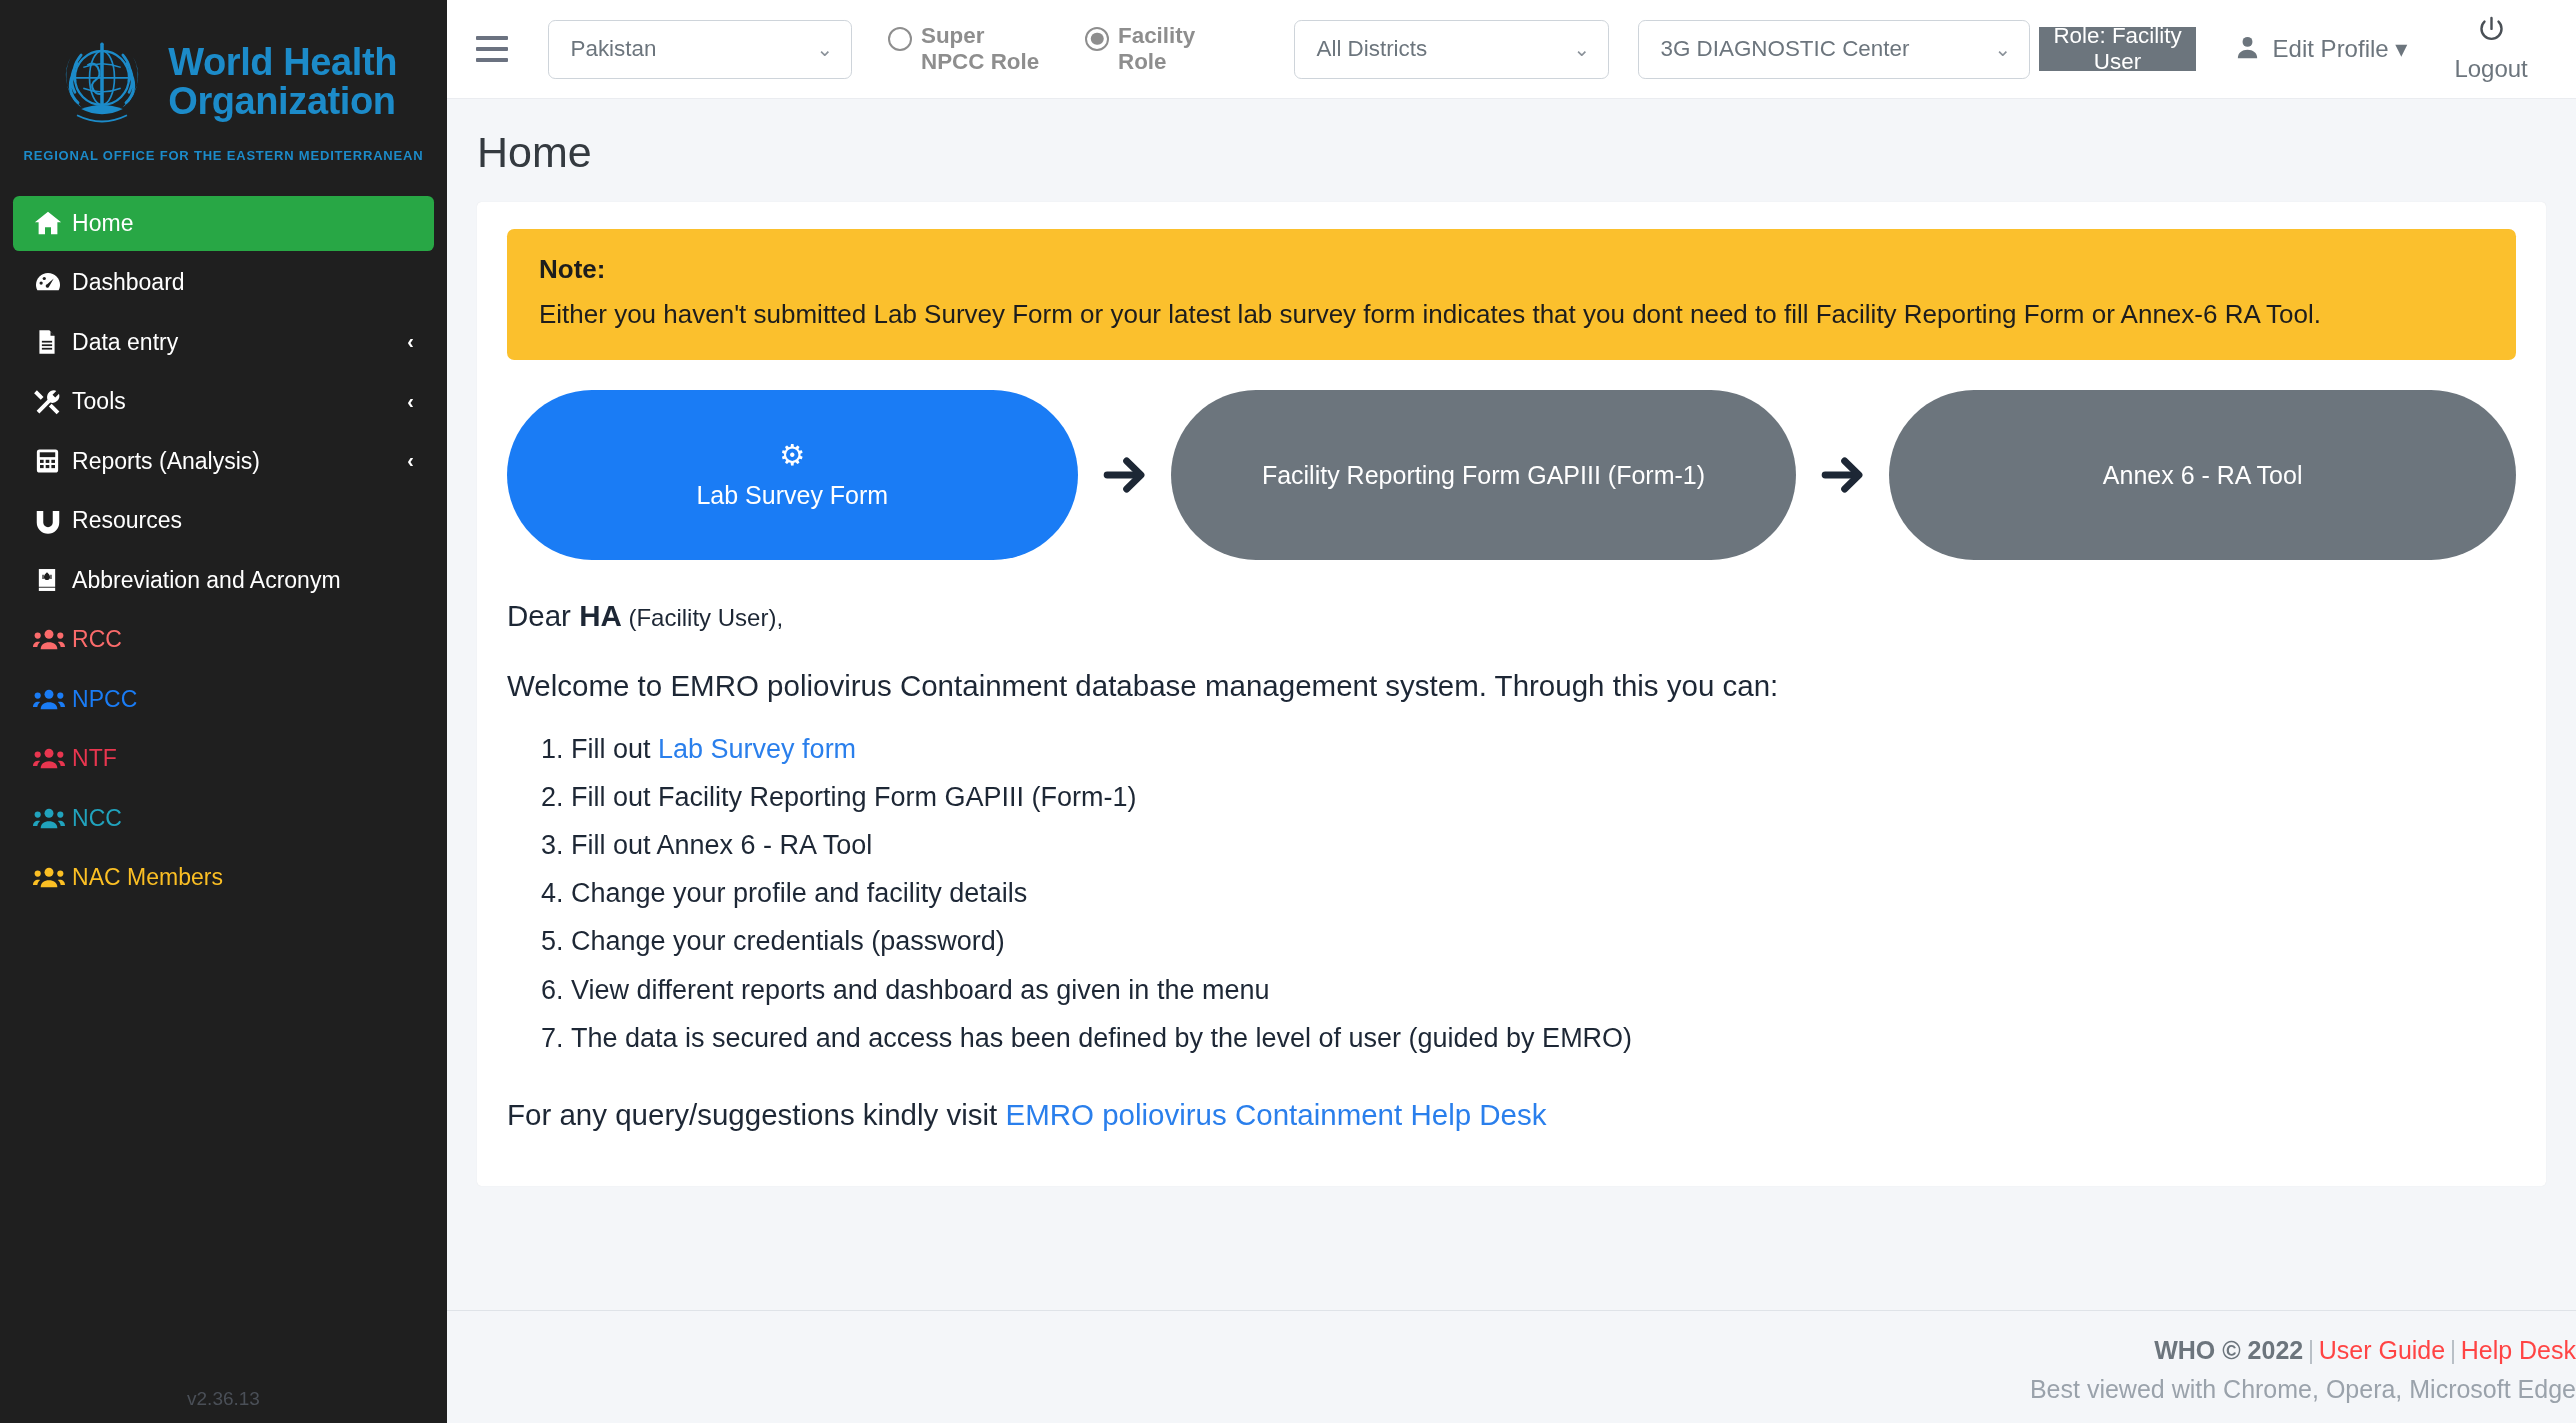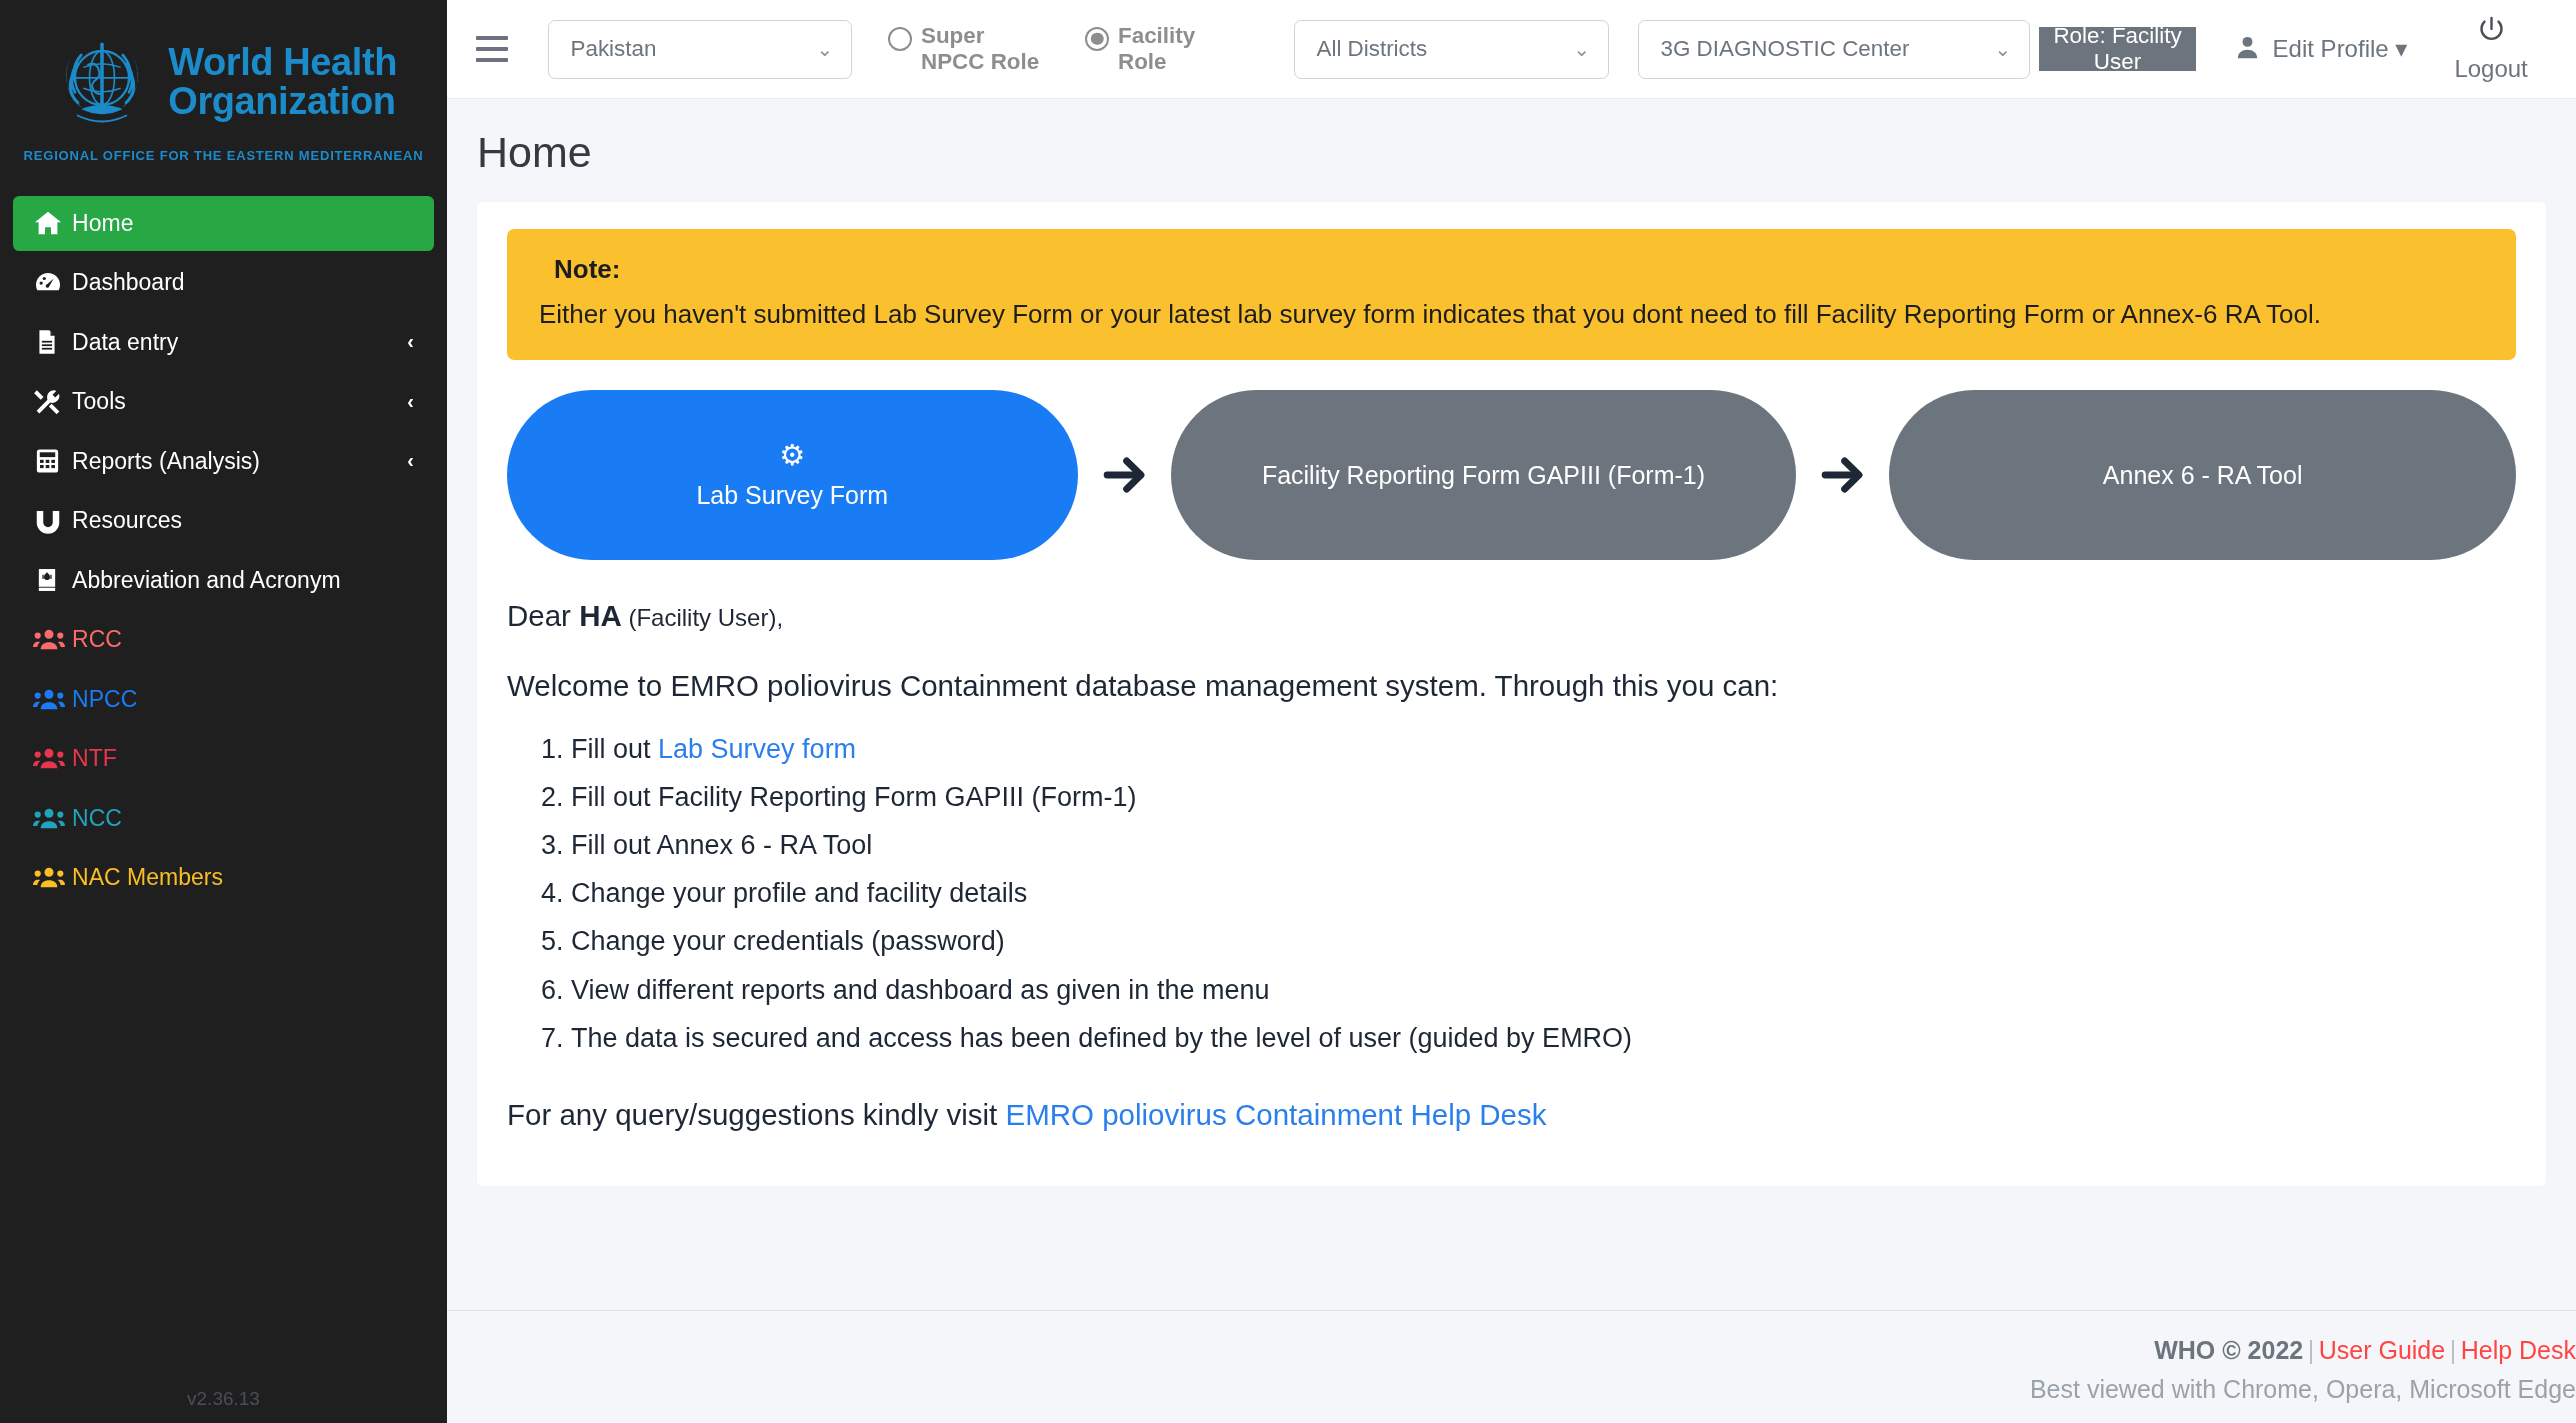--- a/index.html
+++ b/index.html
@@ -177,21 +177,21 @@
     min-height: 984px;
     box-shadow: 0 0 0.9px rgba(0,0,0,.12);
   }
 
   #note {
     background: #fbc02d;
     border-radius: 7.2px;
     padding: 25px 32px 29px 32px;
     color: #1d1d1d;
   }
-  #note-title { font-size: 26px; font-weight: 700; margin-bottom: 12.5px; margin-left: 15px; }
+  #note-title { font-size: 26px; font-weight: 700; margin-bottom: 12.5px; }
   #note-text  { font-size: 26px; font-weight: 400; line-height: 1.3; }
 
   #flow {
     display: flex; align-items: center;
     margin-top: 30px;
     gap: 0;
   }
   .flow-btn {
     height: 170px;
     border-radius: 85px / 85px;

